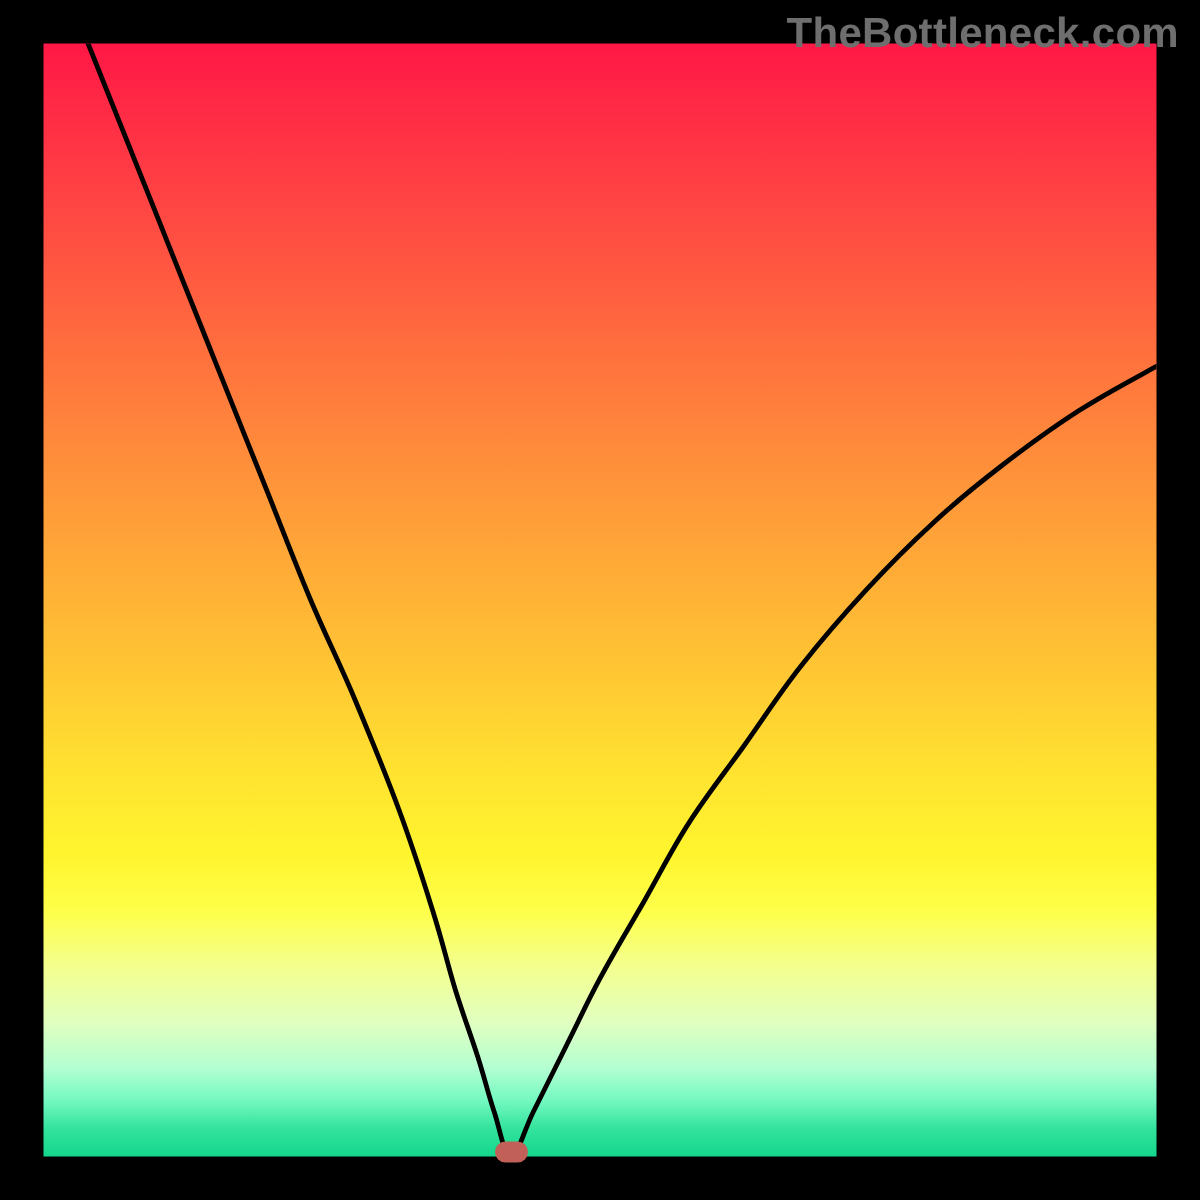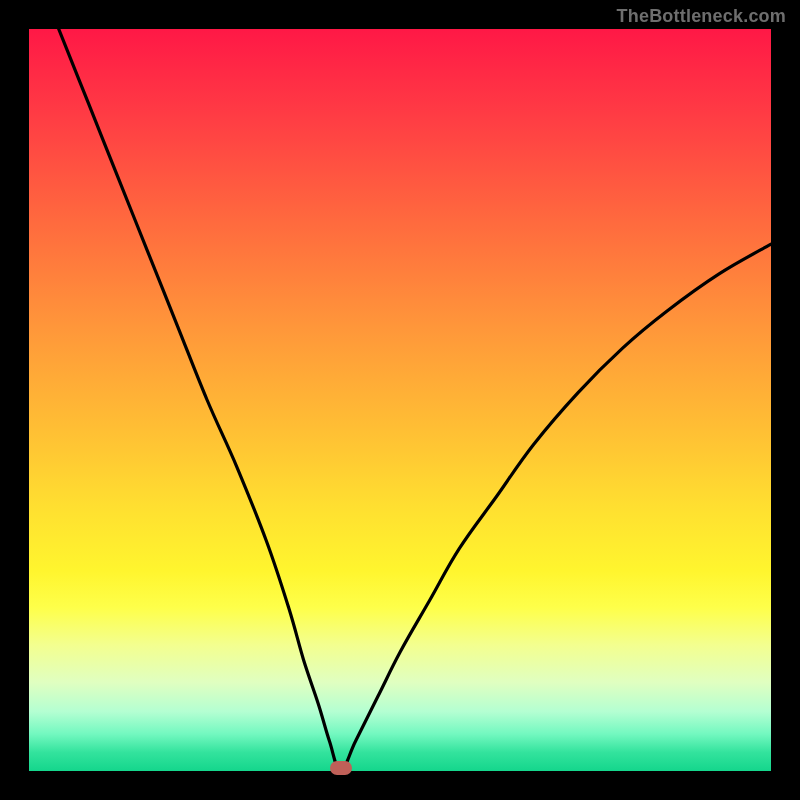--- a/index.html
+++ b/index.html
@@ -41,21 +41,21 @@
       #73f8c0 95%,
       #33e39d 97.5%,
       #14d68c 100%
     );
   }
   .watermark {
     position: absolute;
     top: 6px;
     right: 14px;
     color: #6e6e6e;
-    font-size: 18px;
+    font-size: 28px;
     font-weight: 600;
     letter-spacing: 0.2px;
     user-select: none;
   }
   svg.curve {
     position: absolute;
     left: 0;
     top: 0;
     width: 742px;
     height: 742px;

